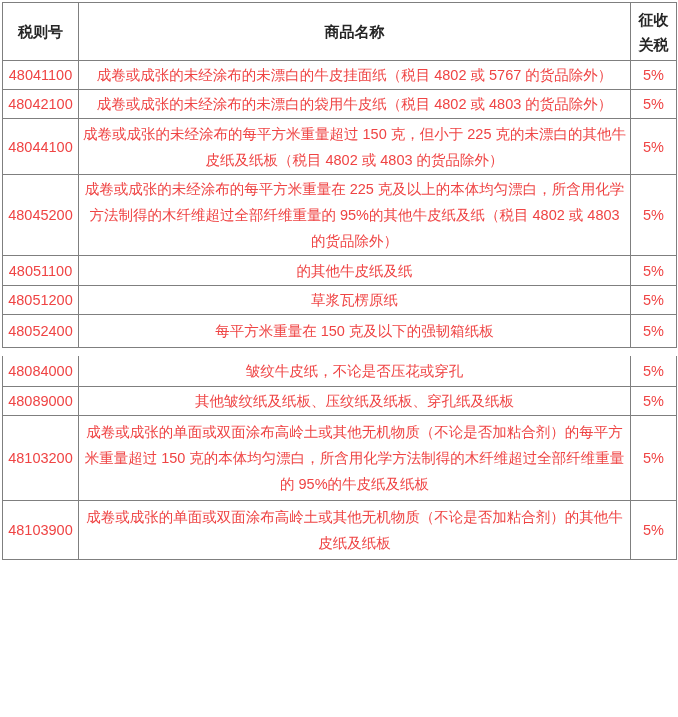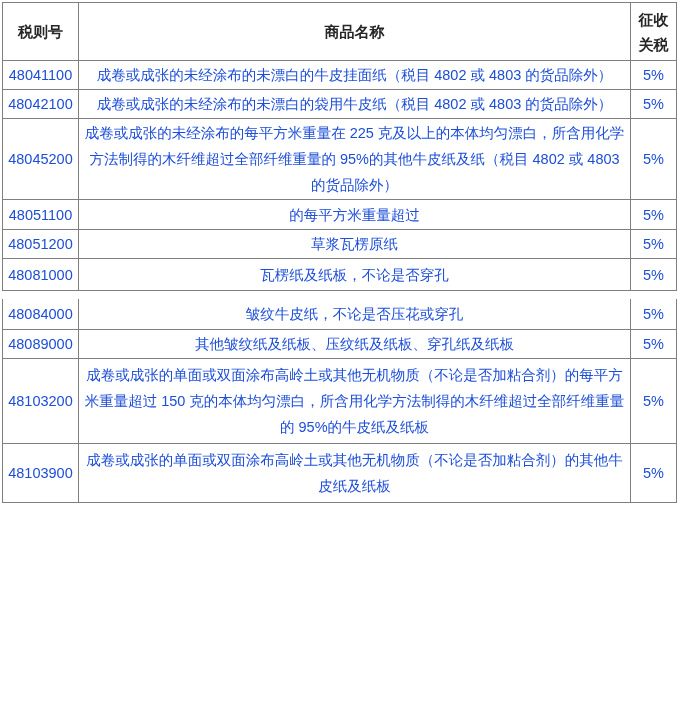--- a/index.html
+++ b/index.html
@@ -20,21 +20,21 @@
     border-collapse: collapse;
     table-layout: fixed;
     width: 674px;
     margin-left: 2px;
   }
   table.tariff col.c-code   { width: 76px; }
   table.tariff col.c-name   { width: 552px; }
   table.tariff col.c-tariff { width: 46px; }
   table.tariff td, table.tariff th {
     border: 1px solid #7f7f7f;
-    color: #1d4ed8;
+    color: #ef4444;
     font-size: 14.5px;
     line-height: 26px;
     text-align: center;
     vertical-align: middle;
     padding: 1px 3px;
     overflow: hidden;
     box-sizing: border-box;
     word-break: break-all;
   }
   table.tariff th {
@@ -61,46 +61,51 @@
         <col class="c-tariff">
       </colgroup>
     <tbody>
         <tr style="height:58px;">
       <th>税则号</th>
       <th>商品名称</th>
       <th>征收关税</th>
     </tr>
     <tr style="height:28px;">
       <td>48041100</td>
-      <td>成卷或成张的未经涂布的未漂白的牛皮挂面纸（税目 4802 或 4803 的货品除外）</td>
+      <td>成卷或成张的未经涂布的未漂白的牛皮挂面纸（税目 4802 或 5767 的货品除外）</td>
       <td>5%</td>
     </tr>
     <tr style="height:29px;">
       <td>48042100</td>
       <td>成卷或成张的未经涂布的未漂白的袋用牛皮纸（税目 4802 或 4803 的货品除外）</td>
+      <td>5%</td>
+    </tr>
+    <tr style="height:56px;">
+      <td>48044100</td>
+      <td>成卷或成张的未经涂布的每平方米重量超过 150 克，但小于 225 克的未漂白的其他牛皮纸及纸板（税目 4802 或 4803 的货品除外）</td>
       <td>5%</td>
     </tr>
     <tr style="height:80px;">
       <td>48045200</td>
       <td>成卷或成张的未经涂布的每平方米重量在 225 克及以上的本体均匀漂白，所含用化学方法制得的木纤维超过全部纤维重量的 95%的其他牛皮纸及纸（税目 4802 或 4803 的货品除外）</td>
       <td>5%</td>
     </tr>
     <tr style="height:30px;margin-top:19px;">
       <td>48051100</td>
-      <td>的每平方米重量超过</td>
+      <td>的其他牛皮纸及纸</td>
       <td>5%</td>
     </tr>
     <tr style="height:29px;margin-top:28px;">
       <td>48051200</td>
       <td>草浆瓦楞原纸</td>
       <td>5%</td>
     </tr>
-    <tr style="height:32px;">
-      <td>48081000</td>
-      <td>瓦楞纸及纸板，不论是否穿孔</td>
+    <tr style="height:33px;">
+      <td>48052400</td>
+      <td>每平方米重量在 150 克及以下的强韧箱纸板</td>
       <td>5%</td>
     </tr>
   </tbody>
     </table>
 
   <div class="section-gap"></div>
 
   <table class="tariff no-top">
     <colgroup>
         <col class="c-code">

